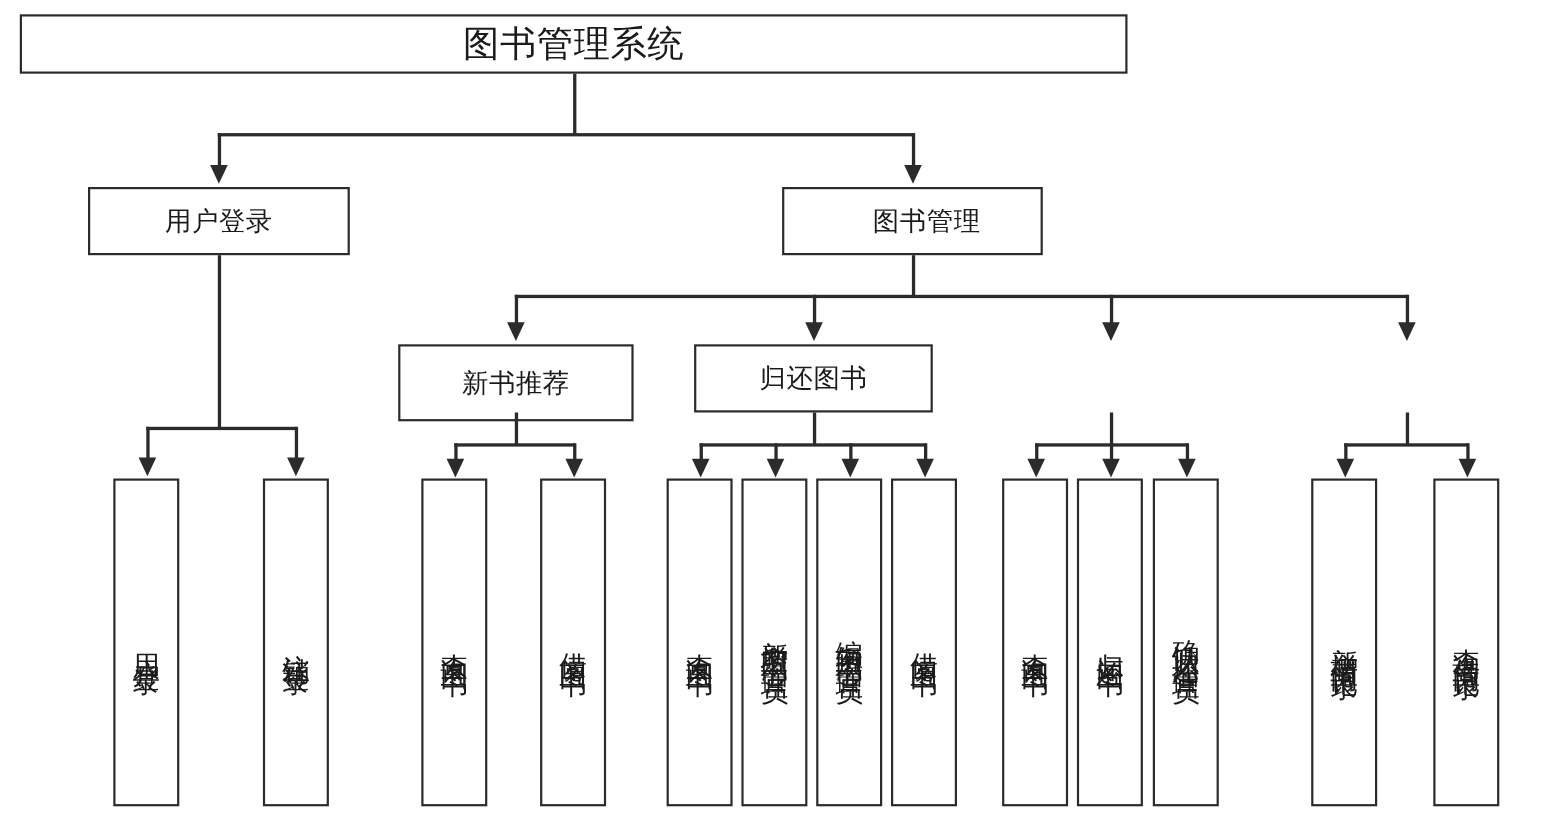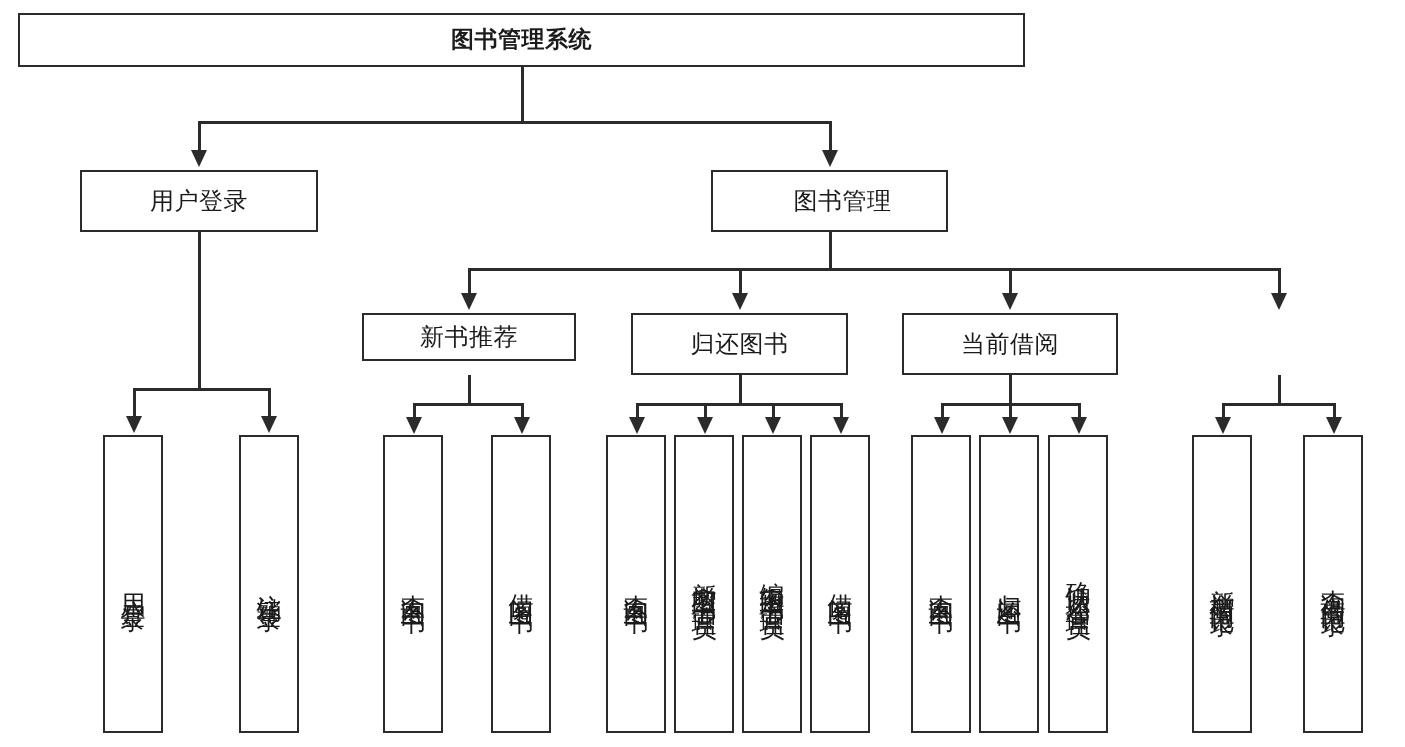--- a/index.html
+++ b/index.html
@@ -33,22 +33,21 @@
     text-align: center;
     line-height: 1.12;
     white-space: nowrap;
   }
   
   .node.horiz .label {
     font-size: 24px;
     letter-spacing: 0.5px;
   }
   .node.root .label {
-    font-size: 23px;
-    font-weight: bold;
+    font-size: 33px;
   }
   
   .node.vert {
     align-items: center;
     justify-content: center;
   }
   .node.vert .label {
     writing-mode: vertical-rl;
     text-orientation: upright;
     font-size: 25px;
@@ -122,28 +121,25 @@
   <div class="hline" style="left:468px; top:268px; width:812px;"></div>
   <div class="vline" style="left:468px; top:268px; height:26px;"></div>
   <div class="arrow" style="left:461px; top:293px;"></div>
   <div class="vline" style="left:739px; top:268px; height:26px;"></div>
   <div class="arrow" style="left:732px; top:293px;"></div>
   <div class="vline" style="left:1009px; top:268px; height:26px;"></div>
   <div class="arrow" style="left:1002px; top:293px;"></div>
   <div class="vline" style="left:1278px; top:268px; height:26px;"></div>
   <div class="arrow" style="left:1271px; top:293px;"></div>
 
-  <div class="node horiz" style="left:362px; top:313px; width:214px; height:48px;">
+  <div class="node horiz" style="left:362px; top:313px; width:214px; height:70px;">
     <span class="label">新书推荐</span>
   </div>
   <div class="node horiz" style="left:631px; top:313px; width:217px; height:62px;">
     <span class="label">归还图书</span>
-  </div>
-  <div class="node horiz" style="left:902px; top:313px; width:216px; height:62px;">
-    <span class="label">当前借阅</span>
   </div>
 
   <div class="vline" style="left:468px; top:375px; height:30px;"></div>
   <div class="hline" style="left:413px; top:403px; width:110px;"></div>
   <div class="vline" style="left:413px; top:403px; height:16px;"></div>
   <div class="arrow" style="left:406px; top:417px;"></div>
   <div class="vline" style="left:521px; top:403px; height:16px;"></div>
   <div class="arrow" style="left:514px; top:417px;"></div>
 
   <div class="vline" style="left:739px; top:375px; height:30px;"></div>

